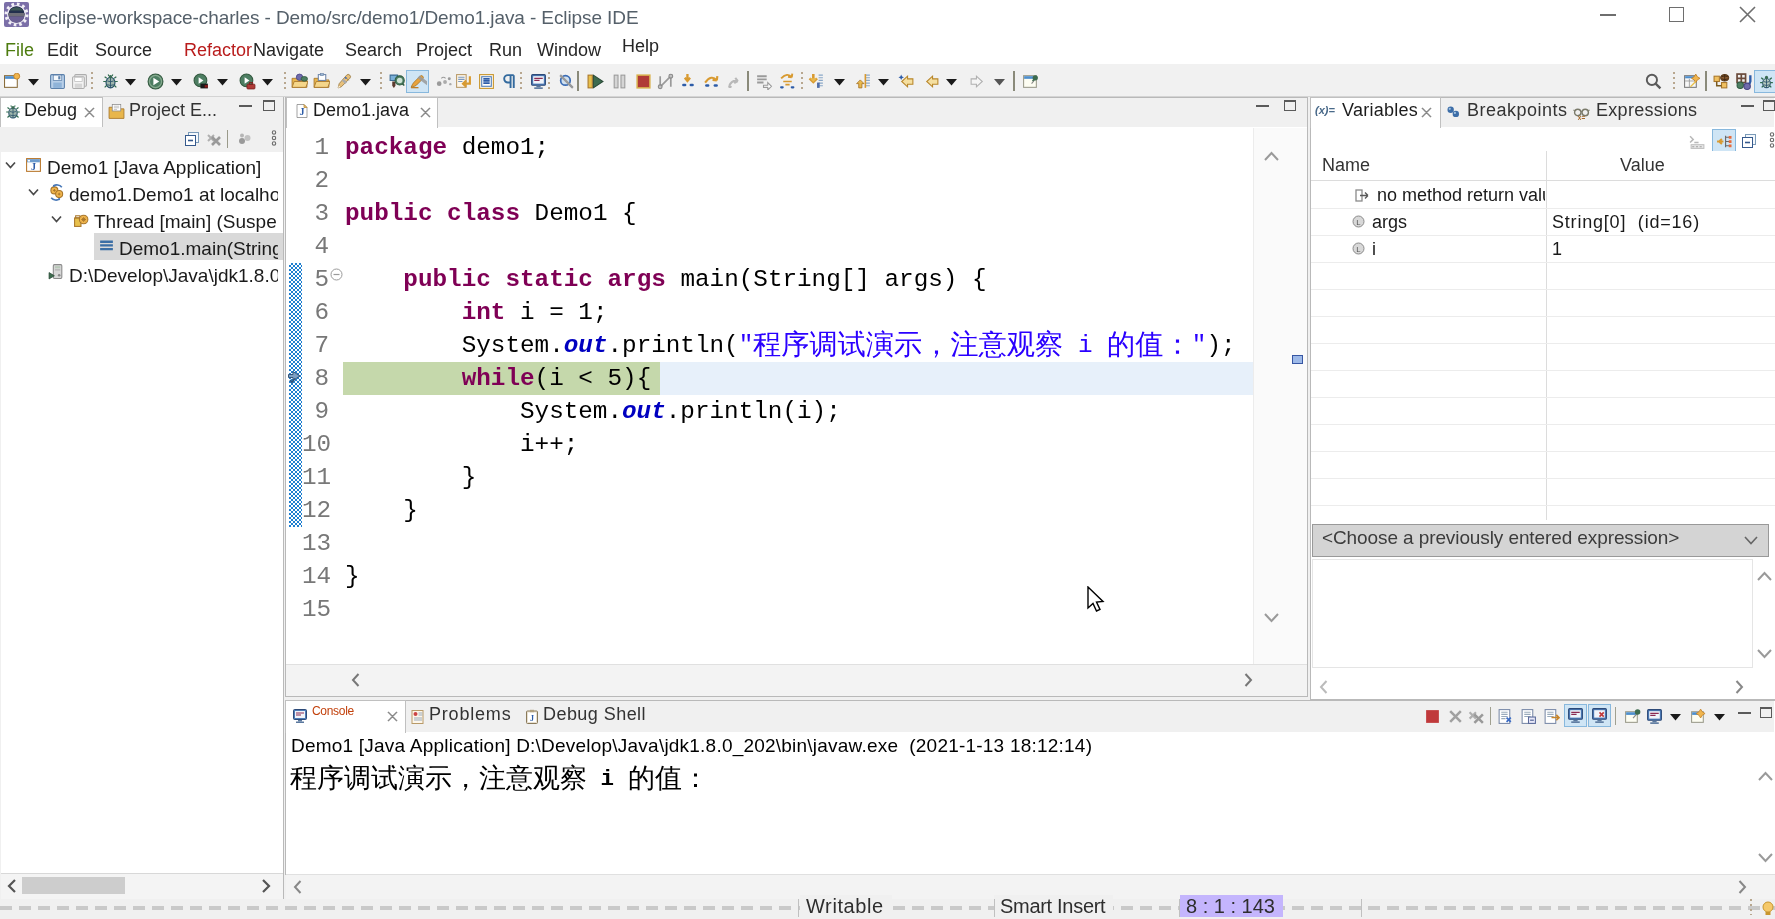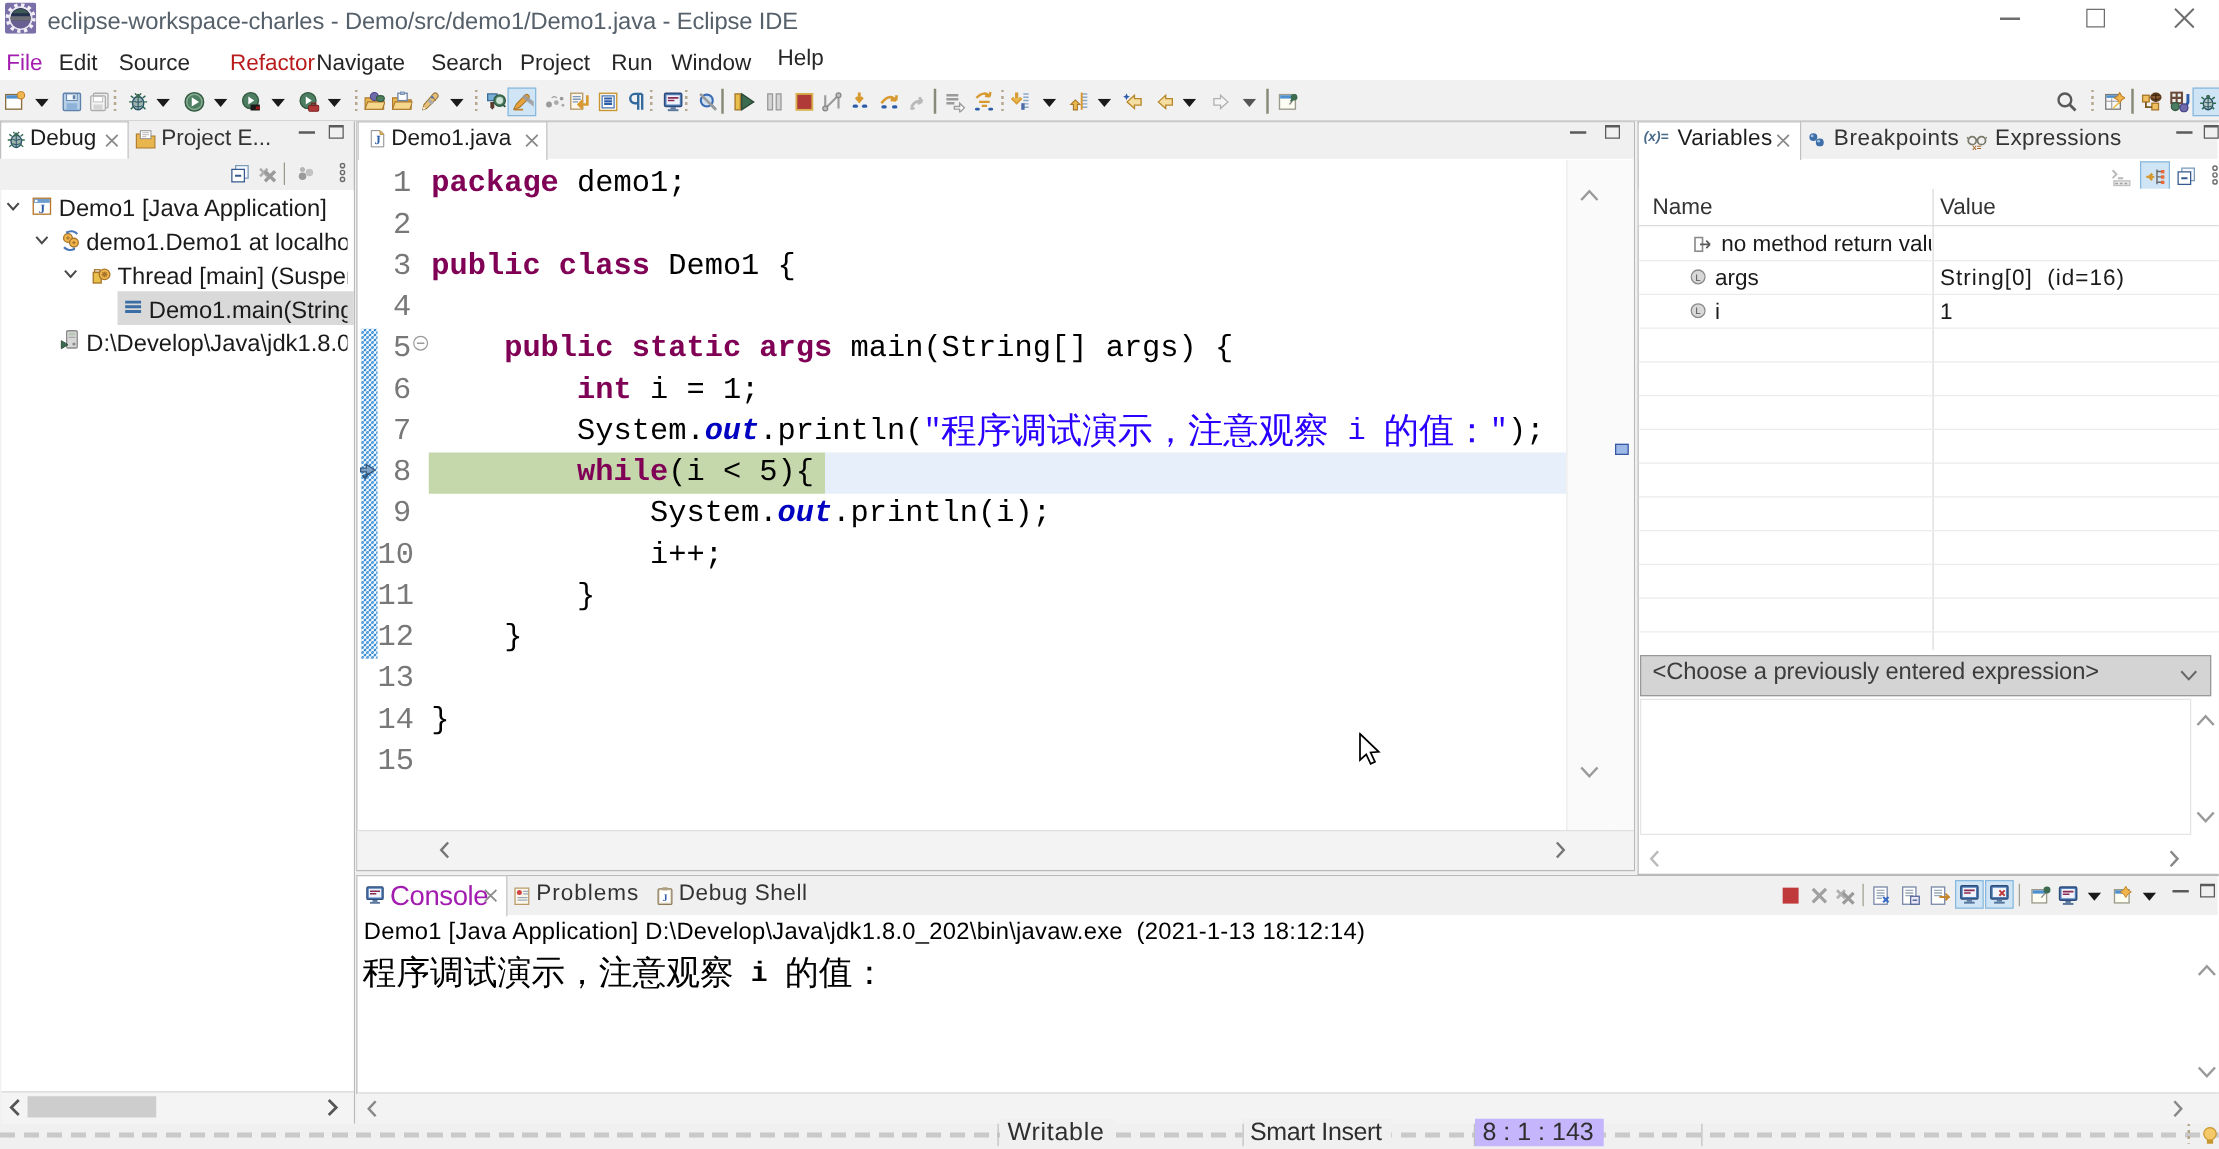--- a/index.html
+++ b/index.html
@@ -43,21 +43,21 @@
 <rect x="4.5" y="11" width="16" height="3.6" fill="#6e6e78"></rect>
 <path d="M4.7 14.6 h15.6 a8 8 0 0 1 -15.6 0z" fill="#6a5f93"></path>
 </svg>
 <div style="position:absolute;left:38px;top:7px;font-size:19px;color:#55606a;letter-spacing:-0.1px">eclipse-workspace-charles - Demo/src/demo1/Demo1.java - Eclipse IDE</div>
 <div style="position:absolute;left:1600px;top:14px;width:16px;height:2px;background:#6e6e6e"></div>
 <div style="position:absolute;left:1669px;top:7px;width:15px;height:15px;border:1.6px solid #6e6e6e"></div>
 <svg style="position:absolute;left:1739px;top:6px" width="17" height="17" viewBox="0 0 17 17">
 <path d="M1 1 L16 16 M16 1 L1 16" stroke="#6e6e6e" stroke-width="1.6"></path>
     </svg>
 <div style="position:absolute;left:0;top:36px;width:1775px;height:28px;background:#fff"></div>
-<div style="position:absolute;left:5px;top:40px;font-size:18px;color:#a21caf">File</div>
+<div style="position:absolute;left:5px;top:40px;font-size:18px;color:#4d7c0f">File</div>
 <div style="position:absolute;left:47px;top:40px;font-size:18px;color:#262626">Edit</div>
 <div style="position:absolute;left:95px;top:40px;font-size:18px;color:#262626">Source</div>
 <div style="position:absolute;left:184px;top:40px;font-size:18px;color:#b91c1c">Refactor</div>
 <div style="position:absolute;left:253px;top:40px;font-size:18px;color:#262626">Navigate</div>
 <div style="position:absolute;left:345px;top:40px;font-size:18px;color:#262626">Search</div>
 <div style="position:absolute;left:416px;top:40px;font-size:18px;color:#262626">Project</div>
 <div style="position:absolute;left:489px;top:40px;font-size:18px;color:#262626">Run</div>
 <div style="position:absolute;left:537px;top:40px;font-size:18px;color:#262626">Window</div>
 <div style="position:absolute;left:622px;top:36px;font-size:18px;color:#262626">Help</div>
 <div style="position:absolute;left:0;top:64px;width:1775px;height:33px;background:#f1f1f1;border-bottom:1px solid #d4d4d4"></div>
@@ -530,21 +530,21 @@
       <rect x="1.5" y="4.5" width="10" height="10" fill="#fff" stroke="#35598c"></rect>
       <path d="M4 9.5 h5" stroke="#35598c" stroke-width="1.6"></path>
     </svg>
 <svg style="position:absolute;left:1764px;top:132px" width="16" height="16" viewBox="0 0 16 16">
       <circle cx="8" cy="2.5" r="1.7" fill="none" stroke="#6a6a6a" stroke-width="1.1"></circle>
       <circle cx="8" cy="8" r="1.7" fill="none" stroke="#6a6a6a" stroke-width="1.1"></circle>
       <circle cx="8" cy="13.5" r="1.7" fill="none" stroke="#6a6a6a" stroke-width="1.1"></circle>
     </svg>
 <div style="position:absolute;left:1311px;top:151px;width:464px;height:30px;background:#fff;border-bottom:1px solid #dcdcdc"></div>
 <div style="position:absolute;left:1322px;top:155px;font-size:18px;color:#333">Name</div>
-<div style="position:absolute;left:1552px;top:155px;font-size:18px;color:#333">Value</div>
+<div style="position:absolute;left:1620px;top:155px;font-size:18px;color:#333">Value</div>
 <div style="position:absolute;left:1546px;top:151px;width:1px;height:369px;background:#dcdcdc"></div>
 <div style="position:absolute;left:1311px;top:208px;width:464px;height:1px;background:#ececec"></div>
 <div style="position:absolute;left:1311px;top:235px;width:464px;height:1px;background:#ececec"></div>
 <div style="position:absolute;left:1311px;top:262px;width:464px;height:1px;background:#ececec"></div>
 <div style="position:absolute;left:1311px;top:289px;width:464px;height:1px;background:#ececec"></div>
 <div style="position:absolute;left:1311px;top:316px;width:464px;height:1px;background:#ececec"></div>
 <div style="position:absolute;left:1311px;top:343px;width:464px;height:1px;background:#ececec"></div>
 <div style="position:absolute;left:1311px;top:370px;width:464px;height:1px;background:#ececec"></div>
 <div style="position:absolute;left:1311px;top:397px;width:464px;height:1px;background:#ececec"></div>
 <div style="position:absolute;left:1311px;top:424px;width:464px;height:1px;background:#ececec"></div>
@@ -589,21 +589,21 @@
 <div style="position:absolute;left:285px;top:700px;width:1490px;height:175px;background:#fff;border:1px solid #b9b9b9;border-right:none"></div>
 <div style="position:absolute;left:286px;top:701px;width:1488px;height:31px;background:#f0f0f0"></div>
 <div style="position:absolute;left:285px;top:700px;width:121px;height:33px;background:#fff;border:1px solid #c0c0c0;border-bottom:none"></div>
 <svg style="position:absolute;left:292px;top:708px" width="16" height="16" viewBox="0 0 16 16">
       <rect x="1.5" y="1.5" width="13" height="10" rx="1" fill="#4e7cb8" stroke="#2d4a78"></rect>
       <rect x="3" y="3" width="10" height="7" fill="#f0f4fa"></rect>
       <path d="M4 5 h8 M4 7 h5" stroke="#8a2a52" stroke-width="1.2"></path>
       <rect x="6" y="12" width="4" height="1.5" fill="#5a789e"></rect>
       <rect x="4" y="13.5" width="8" height="1.5" fill="#5a789e"></rect>
     </svg>
-<div style="position:absolute;left:312px;top:704px;font-size:22px;letter-spacing:-0.3px;color:#a21caf">Console</div>
+<div style="position:absolute;left:312px;top:704px;font-size:12px;letter-spacing:-0.3px;color:#c2410c">Console</div>
 <svg style="position:absolute;left:387px;top:711px" width="11" height="11" viewBox="0 0 12 12">
       <path d="M2 2 L10 10 M10 2 L2 10 M2 2 l-1 -1 M10 10 l1 1 M10 2 l1 -1 M2 10 l-1 1" stroke="#8a8a8a" stroke-width="1.6"></path>
     </svg>
 <svg style="position:absolute;left:410px;top:709px" width="16" height="16" viewBox="0 0 16 16">
       <rect x="2" y="1.5" width="11" height="13" fill="#fdf6ea" stroke="#b89a68"></rect>
       <circle cx="5.5" cy="5" r="2" fill="#c44"></circle>
       <path d="M8.5 4 h4 M8.5 6 h4 M4 9 h8 M4 11 h8" stroke="#9ab" stroke-width="1"></path>
     </svg>
 <div style="position:absolute;left:429px;top:704px;font-size:18px;letter-spacing:0.8px;color:#333">Problems</div>
 <svg style="position:absolute;left:524px;top:709px" width="16" height="16" viewBox="0 0 16 16">

